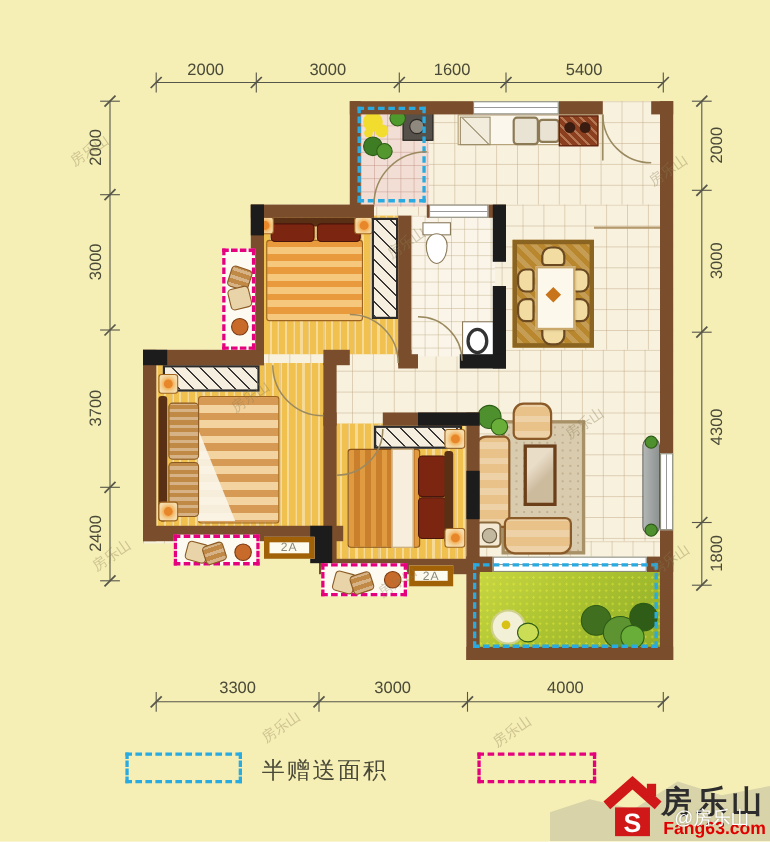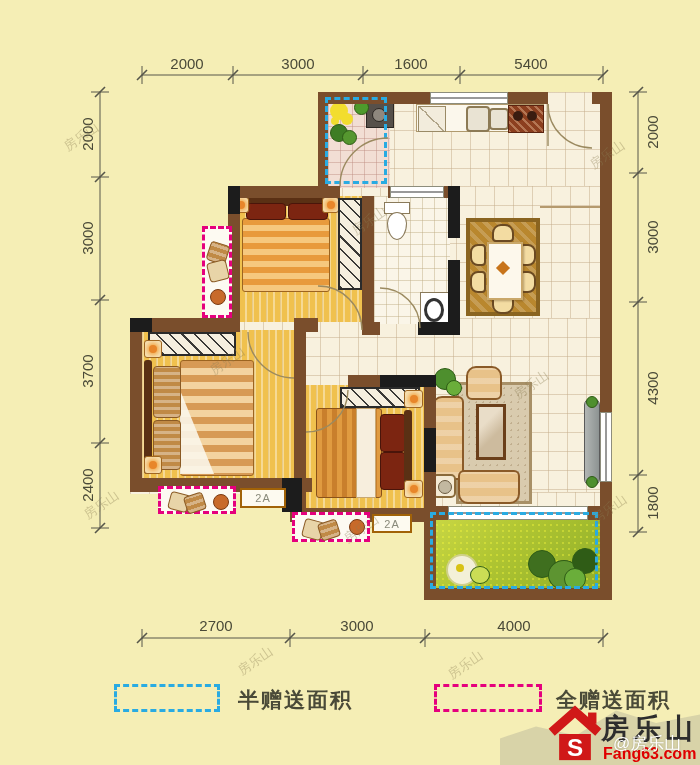--- a/index.html
+++ b/index.html
@@ -32,22 +32,22 @@
   .lamp::after{content:"";position:absolute;left:50%;top:50%;width:8px;height:8px;margin:-4px 0 0 -4px;border-radius:50%;background:#e8862a;box-shadow:0 0 4px 2px rgba(240,150,40,.8);}
   .sofa{background:#e8c289;border:2px solid #8a5a28;border-radius:6px;box-sizing:border-box;background-image:repeating-linear-gradient(0deg, rgba(255,255,255,.25) 0 6px, transparent 6px 14px);}
   .chair{background:#f3dca2;border:2px solid #6b4a22;border-radius:5px;box-sizing:border-box;}
   .rug-d{background:#b9872e;border:4px solid #8a6420;box-sizing:border-box;background-image:repeating-linear-gradient(45deg, rgba(255,255,255,.18) 0 4px, transparent 4px 9px);}
   .rug-l{background:#d9cbae;border:3px solid #a89067;box-sizing:border-box;background-image:radial-gradient(rgba(120,90,50,.25) 1px, transparent 1px);background-size:7px 7px;}
   .plantc{border-radius:50%;background:#4e8f2e;border:1px solid #2e5c16;}
   .wm{color:rgba(140,125,85,.38);font-size:13px;transform:rotate(-35deg);white-space:nowrap;pointer-events:none;}
   .dimlab{color:#4a4a38;font-size:15px;font-weight:500;white-space:nowrap;}
   .dimlab.rot{transform:translate(-50%,-50%) rotate(-90deg);}
   .dimlab.ctr{transform:translate(-50%,0);}
-  .acbox{background:#fdfaf0;border:2px solid #a16207;color:#8a8a7a;font-size:11px;display:flex;align-items:center;justify-content:center;letter-spacing:1px;box-sizing:border-box;}
-  .legend-label{color:#4a4a38;font-size:21px;letter-spacing:2px;font-weight:700;}
+  .acbox{background:#fdfaf0;border:5px solid #a16207;color:#8a8a7a;font-size:11px;display:flex;align-items:center;justify-content:center;letter-spacing:1px;box-sizing:border-box;}
+  .legend-label{color:#4a4a38;font-size:21px;letter-spacing:2px;font-weight:400;}
   .brand{color:#2d2d2d;font-size:28px;font-weight:bold;letter-spacing:4px;}
   .site{color:#e00000;font-size:16px;font-weight:bold;}
   .logo-wm{color:#ffffff;font-size:17px;text-shadow:0 0 2px rgba(0,0,0,.25);}
   svg{position:absolute;left:0;top:0;}
 </style>
 </head>
 <body>
 
 <div id="stage">
 
@@ -269,21 +269,21 @@
         <line x1="633" y1="480" x2="643" y2="470" stroke-width="1.6"></line>
       <line x1="629" y1="532" x2="647" y2="532"></line>
         <line x1="633" y1="537" x2="643" y2="527" stroke-width="1.6"></line>
     </g>
   </svg>
 
   <span class="abs dimlab ctr" style="left:187px;top:55px;">2000</span>
   <span class="abs dimlab ctr" style="left:298px;top:55px;">3000</span>
   <span class="abs dimlab ctr" style="left:411px;top:55px;">1600</span>
   <span class="abs dimlab ctr" style="left:531px;top:55px;">5400</span>
-  <span class="abs dimlab ctr" style="left:216px;top:617px;">2700</span>
+  <span class="abs dimlab ctr" style="left:216px;top:617px;">3300</span>
   <span class="abs dimlab ctr" style="left:357px;top:617px;">3000</span>
   <span class="abs dimlab ctr" style="left:514px;top:617px;">4000</span>
   <span class="abs dimlab rot" style="left:87px;top:134px;">2000</span>
   <span class="abs dimlab rot" style="left:87px;top:238px;">3000</span>
   <span class="abs dimlab rot" style="left:87px;top:371px;">3700</span>
   <span class="abs dimlab rot" style="left:87px;top:485px;">2400</span>
   <span class="abs dimlab rot" style="left:652px;top:132px;">2000</span>
   <span class="abs dimlab rot" style="left:652px;top:237px;">3000</span>
   <span class="abs dimlab rot" style="left:652px;top:388px;">4300</span>
   <span class="abs dimlab rot" style="left:652px;top:503px;">1800</span>
@@ -295,21 +295,20 @@
   <span class="abs wm" style="left:512px;top:376px;">房乐山</span>
   <span class="abs wm" style="left:82px;top:496px;">房乐山</span>
   <span class="abs wm" style="left:342px;top:520px;">房乐山</span>
   <span class="abs wm" style="left:590px;top:500px;">房乐山</span>
   <span class="abs wm" style="left:236px;top:652px;">房乐山</span>
   <span class="abs wm" style="left:446px;top:656px;">房乐山</span>
 
   <div class="abs" style="left:114px;top:684px;width:106px;height:28px;border:3px dashed var(--half-gift,#29abe2);box-sizing:border-box;"></div>
   <span class="abs legend-label" style="left:238px;top:686px;">半赠送面积</span>
   <div class="abs" style="left:434px;top:684px;width:108px;height:28px;border:3px dashed var(--full-gift,#e5007d);box-sizing:border-box;"></div>
-  <span class="abs legend-label" style="left:556px;top:686px;">全赠送面积</span>
 
   <div class="abs" style="left:500px;top:695px;width:200px;height:70px;background:rgba(150,148,140,.30);clip-path:polygon(0 62%,18% 45%,38% 58%,58% 22%,78% 40%,100% 28%,100% 100%,0 100%);"></div>
   <div class="abs" style="left:545px;top:702px;width:155px;height:63px;">
     <svg width="56" height="60" viewBox="0 0 60 64" style="left:2px;top:2px;">
       <polyline points="5,30 30,8 55,30" fill="none" stroke="var(--logo-red,#d01818)" stroke-width="10"></polyline>
       <rect x="44" y="9" width="9" height="12" fill="var(--logo-red,#d01818)"></rect>
       <rect x="13" y="32" width="34" height="28" fill="var(--logo-red,#d01818)"></rect>
       <text x="30" y="56" text-anchor="middle" font-size="26" font-weight="bold" fill="#ffffff" font-family="Liberation Sans, sans-serif">S</text>
     </svg>
     <span class="abs brand" style="left:56px;top:8px;">房乐山</span>

